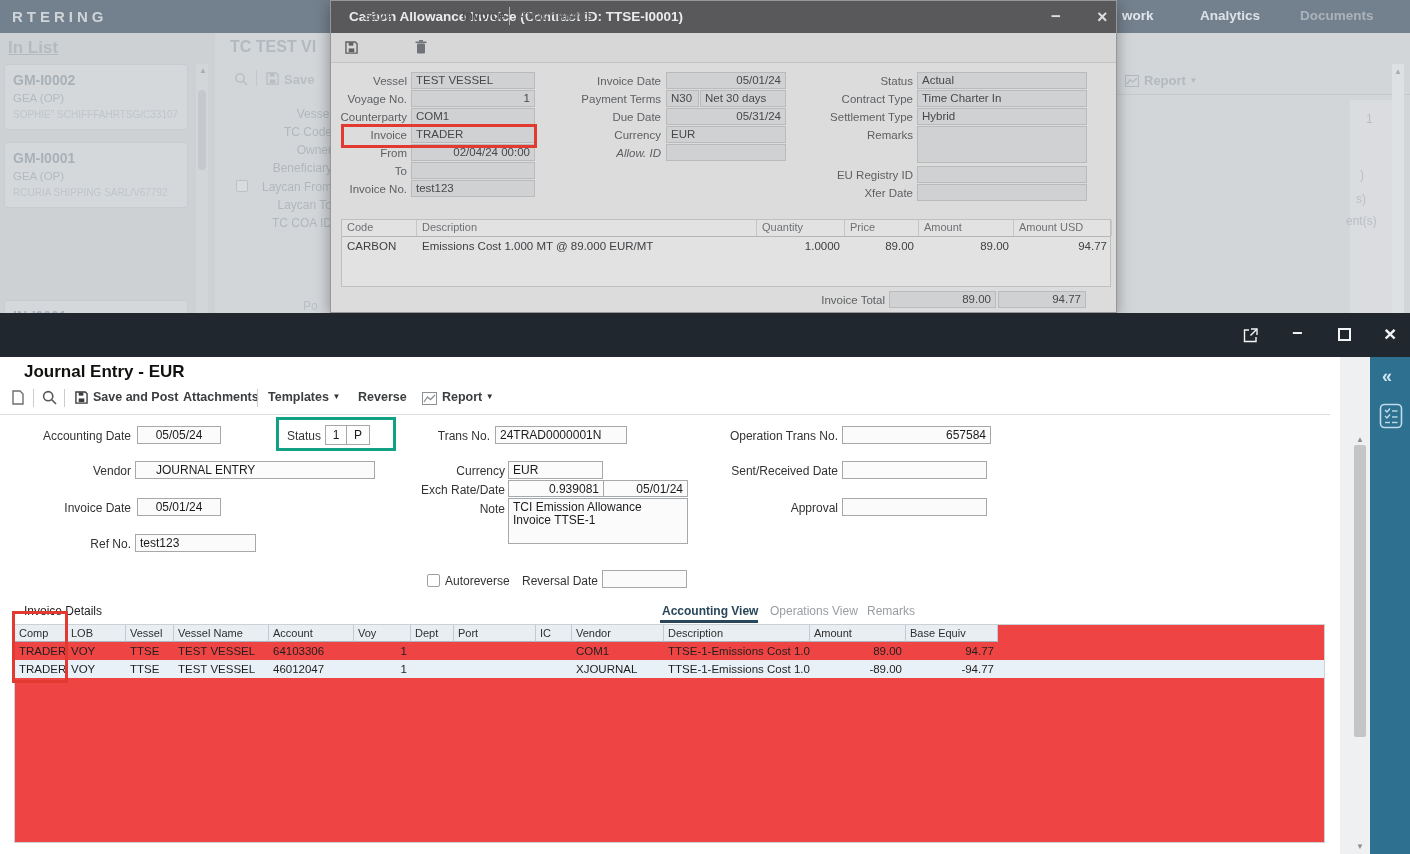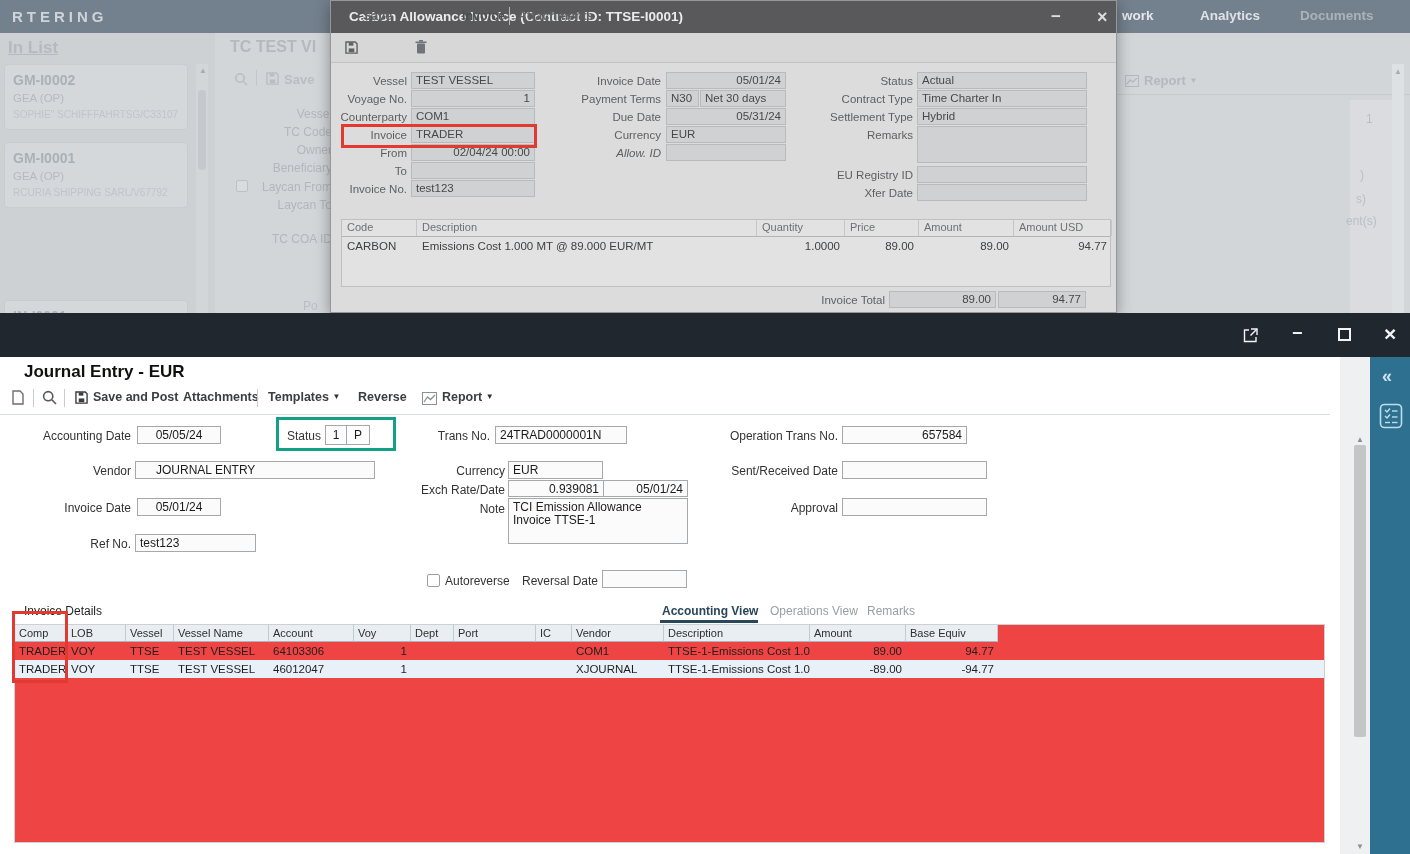--- a/index.html
+++ b/index.html
@@ -129,21 +129,21 @@
       </svg>
   </div>
   <div class="abs mid-tool" style="left:284px;">Save</div>
   <div class="abs bg-lbl" style="left:236px;top:107px;">Vessel</div>
   <div class="abs bg-lbl" style="left:236px;top:125px;">TC Code</div>
   <div class="abs bg-lbl" style="left:236px;top:143px;">Owner</div>
   <div class="abs bg-lbl" style="left:236px;top:161px;">Beneficiary</div>
   <div class="abs bg-cbx" style="left:236px;top:180px;"></div>
   <div class="abs bg-lbl" style="left:254px;top:180px;width:78px;">Laycan From</div>
   <div class="abs bg-lbl" style="left:236px;top:198px;">Laycan To</div>
-  <div class="abs bg-lbl" style="left:236px;top:216px;margin-top:16px;">TC COA ID</div>
+  <div class="abs bg-lbl" style="left:236px;top:216px;">TC COA ID</div>
   <div class="abs frag" style="left:303px;top:299px;">Po</div>
 
   <div class="abs right-panel"></div>
   <div class="abs" style="left:1125px;top:75px;">
     <svg width="14" height="12" viewBox="0 0 14 12">
         <rect x="0.5" y="0.5" width="13" height="11" fill="none" stroke="#b3b9bf"></rect>
         <polyline points="2,9 5,5 8,7 12,3" fill="none" stroke="#b3b9bf" stroke-width="1.3"></polyline>
       </svg>
   </div>
   <div class="abs" style="left:1144px;top:73px;font-size:13px;font-weight:bold;color:#b3b9bf;">
@@ -307,21 +307,21 @@
   <div class="abs" style="left:0;top:414px;width:1330px;height:1px;background:#d9dee2;"></div>
 
   <div class="abs jlbl" style="left:0;top:429px;width:131px;">Accounting Date</div>
   <div class="abs jfld tc" style="left:137px;top:426px;width:84px;">05/05/24</div>
   <div class="abs jlbl" style="left:255px;top:429px;width:66px;">Status</div>
   <div class="abs jcell" style="left:325px;top:425px;">1</div>
   <div class="abs jcell" style="left:346px;top:425px;width:24px;">P</div>
   <div class="abs jlbl" style="left:380px;top:429px;width:110px;">Trans No.</div>
   <div class="abs jfld" style="left:495px;top:426px;width:132px;">24TRAD0000001N</div>
   <div class="abs jlbl" style="left:700px;top:429px;width:138px;">Operation Trans No.</div>
-  <div class="abs jfld tr" style="left:842px;top:426px;width:125px;padding-left:39px;">657584</div>
+  <div class="abs jfld tr" style="left:842px;top:426px;width:149px;padding-left:39px;">657584</div>
 
   <div class="abs jlbl" style="left:0;top:464px;width:131px;">Vendor</div>
   <div class="abs jfld" style="left:135px;top:461px;width:240px;padding-left:20px;">JOURNAL ENTRY</div>
   <div class="abs jlbl" style="left:380px;top:464px;width:125px;">Currency</div>
   <div class="abs jfld" style="left:508px;top:461px;width:95px;">EUR</div>
   <div class="abs jlbl" style="left:700px;top:464px;width:138px;">Sent/Received Date</div>
   <div class="abs jfld" style="left:842px;top:461px;width:145px;"></div>
 
   <div class="abs jlbl" style="left:380px;top:483px;width:125px;">Exch Rate/Date</div>
   <div class="abs jfld tr" style="left:508px;top:480px;width:96px;height:17px;">0.939081</div>

